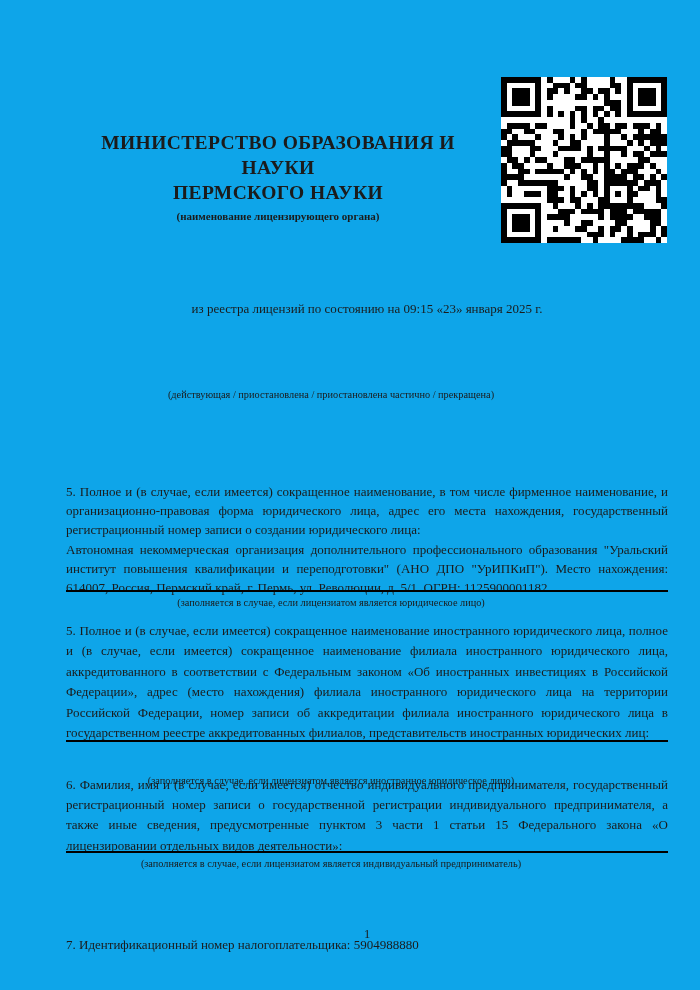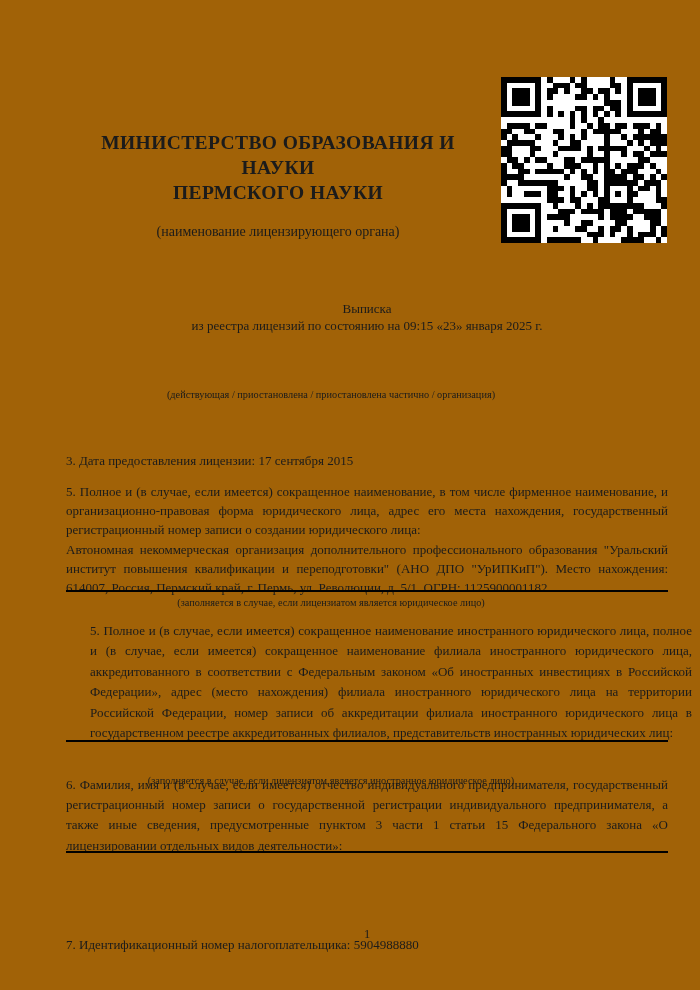--- a/index.html
+++ b/index.html
@@ -4,21 +4,21 @@
 <style>
   html, body {
     margin: 0;
     padding: 0;
     background: #ffffff;
   }
   .page {
     position: relative;
     width: 700px;
     height: 990px;
-    background: #a16207;
+    background: #0ea5e9;
     font-family: "Liberation Serif", "DejaVu Serif", serif;
     color: #1b1b1b;
     overflow: hidden;
   }
   .abs { position: absolute; }
 
   
   .qr {
     top: 77px;
     left: 501px;
@@ -34,23 +34,24 @@
     width: 424px;
     text-align: center;
   }
   .org-name {
     font-size: 19.5px;
     font-weight: bold;
     line-height: 25px;
     letter-spacing: 0.4px;
   }
   .org-caption {
-    margin-top: 20px;
-    font-size: 14px;
+    margin-top: 5px;
+    font-size: 11px;
     line-height: 13px;
+    font-weight: bold;
   }
 
   
   .doc-title {
     top: 301px;
     left: 66px;
     width: 602px;
     text-align: center;
     font-size: 13px;
     line-height: 16.5px;
@@ -84,21 +85,21 @@
     border-top: 2px solid #000000;
   }
 
   .i1 { top: 366px; }
   .c1 { top: 388px; }
   .i2 { top: 419px; }
   .i3 { top: 451px; }
   .i4 { top: 482px; line-height: 19.2px; }
   .r1 { top: 590px; }
   .c4 { top: 596px; }
-  .i5 { top: 621px; line-height: 20.4px; margin-left: 24px; }
+  .i5 { top: 621px; line-height: 20.4px; }
   .r2 { top: 740px; }
   .c5 { top: 746px; margin-top: 28px; }
   .i6 { top: 775px; line-height: 20.2px; }
   .r3 { top: 851px; }
   .c6 { top: 857px; }
   .i7 { top: 935px; }
 
   .page-number {
     top: 927px;
     left: 66px;
@@ -542,40 +543,39 @@
 
   <header class="abs org-header">
     <div class="org-name">
       <div>МИНИСТЕРСТВО ОБРАЗОВАНИЯ И НАУКИ</div>
       <div>ПЕРМСКОГО НАУКИ</div>
     </div>
     <div class="org-caption">(наименование лицензирующего органа)</div>
   </header>
 
   <div class="abs doc-title">
-    <div>Выписка</div>
     <div>из реестра лицензий по состоянию на 09:15 «23» января 2025 г.</div>
   </div>
 
-  <p class="abs caption c1">(действующая / приостановлена / приостановлена частично / организация)</p>
-
-
-  <p class="abs line i3">3. Дата предоставления лицензии: 17 сентября 2015</p>
+  <p class="abs caption c1">(действующая / приостановлена / приостановлена частично / прекращена)</p>
+
+
 
   <div class="abs line i4 just">
     <div>5. Полное и (в случае, если имеется) сокращенное наименование, в том числе фирменное наименование, и организационно-правовая форма юридического лица, адрес его места нахождения, государственный регистрационный номер записи о создании юридического лица:</div>
     <div>Автономная некоммерческая организация дополнительного профессионального образования "Уральский институт повышения квалификации и переподготовки" (АНО ДПО "УрИПКиП"). Место нахождения: 614007, Россия, Пермский край, г. Пермь, ул. Революции, д. 5/1. ОГРН: 1125900001182.</div>
   </div>
   <div class="abs rule r1"></div>
   <p class="abs caption c4">(заполняется в случае, если лицензиатом является юридическое лицо)</p>
 
   <div class="abs line i5 just">5. Полное и (в случае, если имеется) сокращенное наименование иностранного юридического лица, полное и (в случае, если имеется) сокращенное наименование филиала иностранного юридического лица, аккредитованного в соответствии с Федеральным законом «Об иностранных инвестициях в Российской Федерации», адрес (место нахождения) филиала иностранного юридического лица на территории Российской Федерации, номер записи об аккредитации филиала иностранного юридического лица в государственном реестре аккредитованных филиалов, представительств иностранных юридических лиц:</div>
   <div class="abs rule r2"></div>
   <p class="abs caption c5">(заполняется в случае, если лицензиатом является иностранное юридическое лицо)</p>
 
   <div class="abs line i6 just">6. Фамилия, имя и (в случае, если имеется) отчество индивидуального предпринимателя, государственный регистрационный номер записи о государственной регистрации индивидуального предпринимателя, а также иные сведения, предусмотренные пунктом 3 части 1 статьи 15 Федерального закона «О лицензировании отдельных видов деятельности»:</div>
   <div class="abs rule r3"></div>
+  <p class="abs caption c6">(заполняется в случае, если лицензиатом является индивидуальный предприниматель)</p>
 
   <p class="abs line i7">7. Идентификационный номер налогоплательщика: 5904988880</p>
 
   <div class="abs page-number">1</div>
 
 </div>
 
 </body></html>

